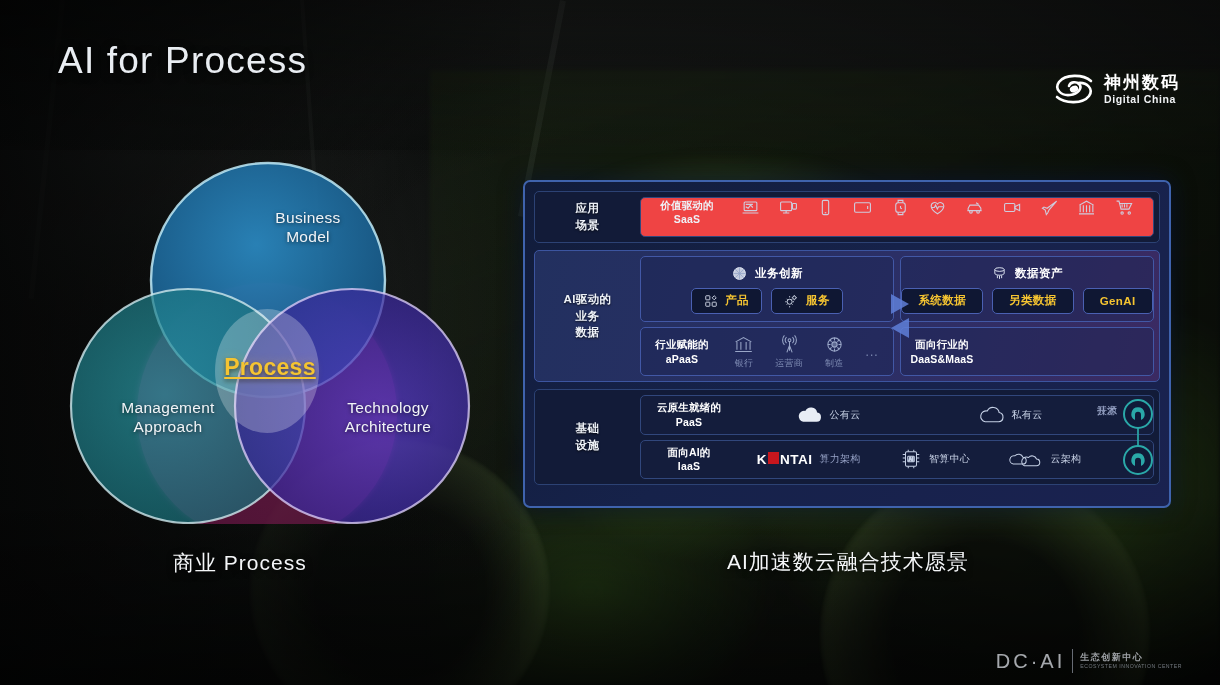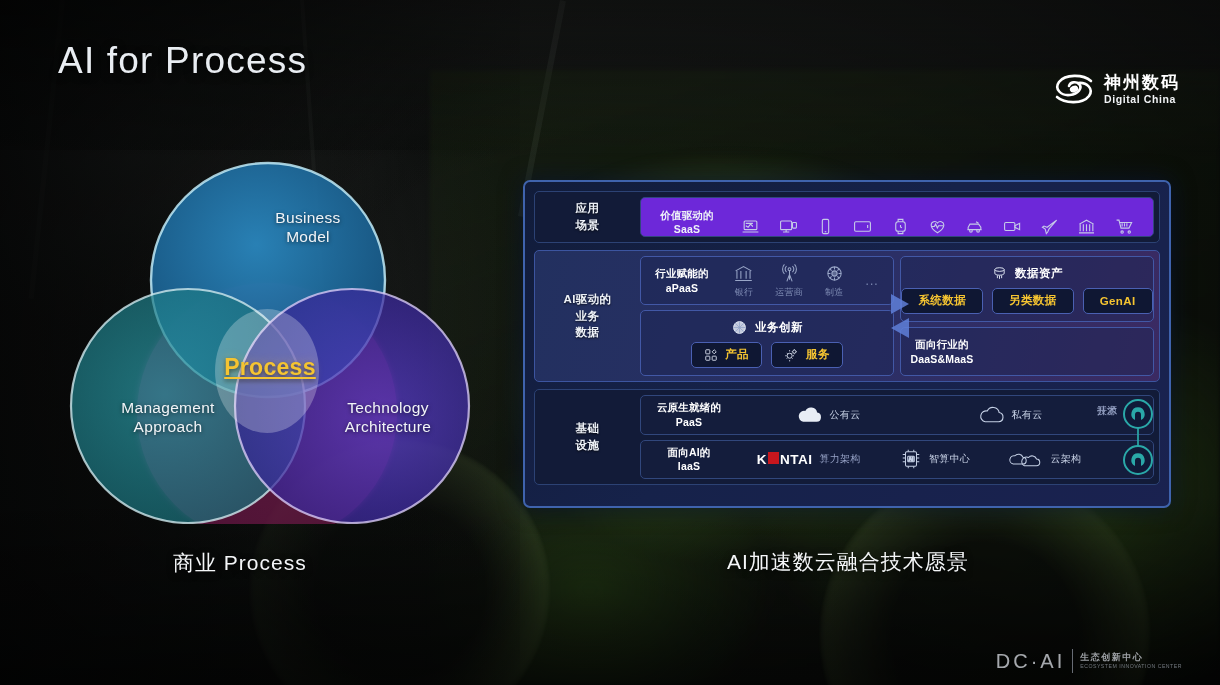--- a/index.html
+++ b/index.html
@@ -110,22 +110,22 @@
   .band { display:flex; border-radius:5px; overflow:hidden; }
   .band-label {
     width:105px; flex:0 0 105px; display:flex; align-items:center; justify-content:center;
     text-align:center; color:#eef2f8; font-size:11.5px; font-weight:700; line-height:1.45;
     letter-spacing:.4px; text-shadow:0 1px 2px rgba(0,0,0,.7);
   }
   .band-body { flex:1; display:flex; gap:6px; }
 
   .band-app { height:52px; background:#121b38; border:1px solid #2c4274; border-radius:5px; }
   .app-card {
-    flex:1; display:flex; align-items:flex-end; gap:9px; padding:0 10px;
-    background:#6d28d9; border:1px solid #31477c; border-radius:5px; margin:5px 5px 5px 0;
+    flex:1; display:flex; align-items:flex-start; gap:9px; padding:0 10px;
+    background:#ef4444; border:1px solid #31477c; border-radius:5px; margin:5px 5px 5px 0;
   }
   .app-title {
     color:#eef2f8; font-size:10.5px; font-weight:700; line-height:1.35; text-align:center;
     width:72px; flex:0 0 72px; letter-spacing:.2px;
   }
   .app-icons { flex:1; display:flex; align-items:center; justify-content:space-around; }
   .ico { opacity:.92; }
 
   .band-mid {
     height:132px; background:linear-gradient(105deg,#22305f,#2b2f66 55%,#3b2a62);
@@ -358,52 +358,20 @@
     <div class="band-label">
       <div>
         <span>AI驱动的</span><br>
         <span>业务</span><br>
         <span>数据</span>
       </div>
     </div>
     <div class="band-body mid-cols">
 
       <div class="mid-col">
-        <div class="mid-box bot">
-          <div class="bot-title">
-            <span>行业赋能的</span><br>
-            <span>aPaaS</span>
-          </div>
-          <div class="bot-items">
-            <div class="bot-item">
-              <svg width="21" height="21" viewBox="0 0 24 24" fill="none" stroke="#9aa7c8" stroke-width="1.2">
-                <path d="M3 9l9-5 9 5M4.5 9v9M9 9v9M15 9v9M19.5 9v9M2.5 20h19"></path>
-                </svg>
-              <span class="bot-item-lbl">银行</span>
-            </div>
-            <div class="bot-item">
-              <svg width="21" height="21" viewBox="0 0 24 24" fill="none" stroke="#9aa7c8" stroke-width="1.2">
-                <circle cx="12" cy="7" r="1.6"></circle>
-                  <path d="M8.6 3.6a5 5 0 000 6.8M15.4 3.6a5 5 0 010 6.8M6.2 1.6a8 8 0 000 10.8M17.8 1.6a8 8 0 010 10.8"></path>
-                  <path d="M12 9v10M9 21l3-8 3 8"></path>
-                </svg>
-              <span class="bot-item-lbl">运营商</span>
-            </div>
-            <div class="bot-item">
-              <svg width="21" height="21" viewBox="0 0 24 24" fill="none" stroke="#9aa7c8" stroke-width="1.2">
-                <circle cx="12" cy="12" r="7.6"></circle>
-                  <path d="M12 4.4v3M12 16.6v3M4.4 12h3M16.6 12h3M6.6 6.6l2.1 2.1M15.3 15.3l2.1 2.1M6.6 17.4l2.1-2.1M15.3 8.7l2.1-2.1"></path>
-                  <circle cx="12" cy="12" r="3" fill="#9aa7c8" fill-opacity=".5"></circle>
-                </svg>
-              <span class="bot-item-lbl">制造</span>
-            </div>
-            <span class="dots">...</span>
-          </div>
-        </div>
-
         <div class="mid-box top">
           <div class="mid-head">
             <svg width="17" height="17" viewBox="0 0 24 24" fill="none" stroke="#e6ecf7" stroke-width="1.2">
               <circle cx="12" cy="12" r="8.4" fill="#dfe6f4" fill-opacity=".85"></circle>
               <path d="M12 3.6v16.8M3.6 12h16.8M6 6l12 12M18 6L6 18" stroke="#8fa2c6" stroke-width="1"></path>
             </svg>
             <span class="mid-head-txt">业务创新</span>
           </div>
           <div class="pill-row">
             <div class="pill">
@@ -419,20 +387,52 @@
               <svg width="15" height="15" viewBox="0 0 24 24" fill="none" stroke="#dfe6f4" stroke-width="1.4">
                 <circle cx="9" cy="14" r="4"></circle>
                   <path d="M9 7v-2M9 23v-2M2 14h2M16 14h-2M4.4 9.4l1.4 1.4M13.6 18.6l-1.4-1.4M4.4 18.6l1.4-1.4M13.6 9.4l-1.4 1.4"></path>
                 <circle cx="16.5" cy="7.5" r="2.6"></circle>
                   <path d="M16.5 3.4v1.2M16.5 11.6v-1.2M12.4 7.5h1.2M20.6 7.5h-1.2"></path>
                 </svg>
               <span>服务</span>
             </div>
           </div>
         </div>
+
+        <div class="mid-box bot">
+          <div class="bot-title">
+            <span>行业赋能的</span><br>
+            <span>aPaaS</span>
+          </div>
+          <div class="bot-items">
+            <div class="bot-item">
+              <svg width="21" height="21" viewBox="0 0 24 24" fill="none" stroke="#9aa7c8" stroke-width="1.2">
+                <path d="M3 9l9-5 9 5M4.5 9v9M9 9v9M15 9v9M19.5 9v9M2.5 20h19"></path>
+                </svg>
+              <span class="bot-item-lbl">银行</span>
+            </div>
+            <div class="bot-item">
+              <svg width="21" height="21" viewBox="0 0 24 24" fill="none" stroke="#9aa7c8" stroke-width="1.2">
+                <circle cx="12" cy="7" r="1.6"></circle>
+                  <path d="M8.6 3.6a5 5 0 000 6.8M15.4 3.6a5 5 0 010 6.8M6.2 1.6a8 8 0 000 10.8M17.8 1.6a8 8 0 010 10.8"></path>
+                  <path d="M12 9v10M9 21l3-8 3 8"></path>
+                </svg>
+              <span class="bot-item-lbl">运营商</span>
+            </div>
+            <div class="bot-item">
+              <svg width="21" height="21" viewBox="0 0 24 24" fill="none" stroke="#9aa7c8" stroke-width="1.2">
+                <circle cx="12" cy="12" r="7.6"></circle>
+                  <path d="M12 4.4v3M12 16.6v3M4.4 12h3M16.6 12h3M6.6 6.6l2.1 2.1M15.3 15.3l2.1 2.1M6.6 17.4l2.1-2.1M15.3 8.7l2.1-2.1"></path>
+                  <circle cx="12" cy="12" r="3" fill="#9aa7c8" fill-opacity=".5"></circle>
+                </svg>
+              <span class="bot-item-lbl">制造</span>
+            </div>
+            <span class="dots">...</span>
+          </div>
+        </div>
       </div>
 
       <div class="mid-col" style="position:relative;">
         <div class="arrow-link">
           <svg width="26" height="52" viewBox="0 0 26 52">
             <path d="M4 4 L22 14 L4 24 Z" fill="#5f7fd8" opacity=".85"></path>
             <path d="M22 28 L4 38 L22 48 Z" fill="#5f7fd8" opacity=".85"></path>
           </svg>
         </div>
 

